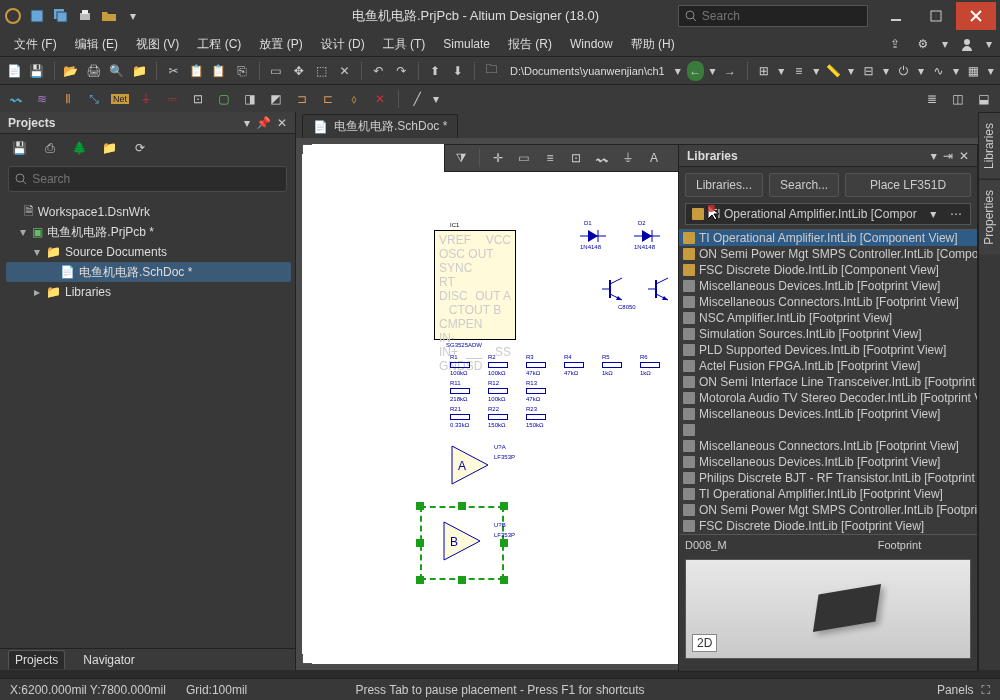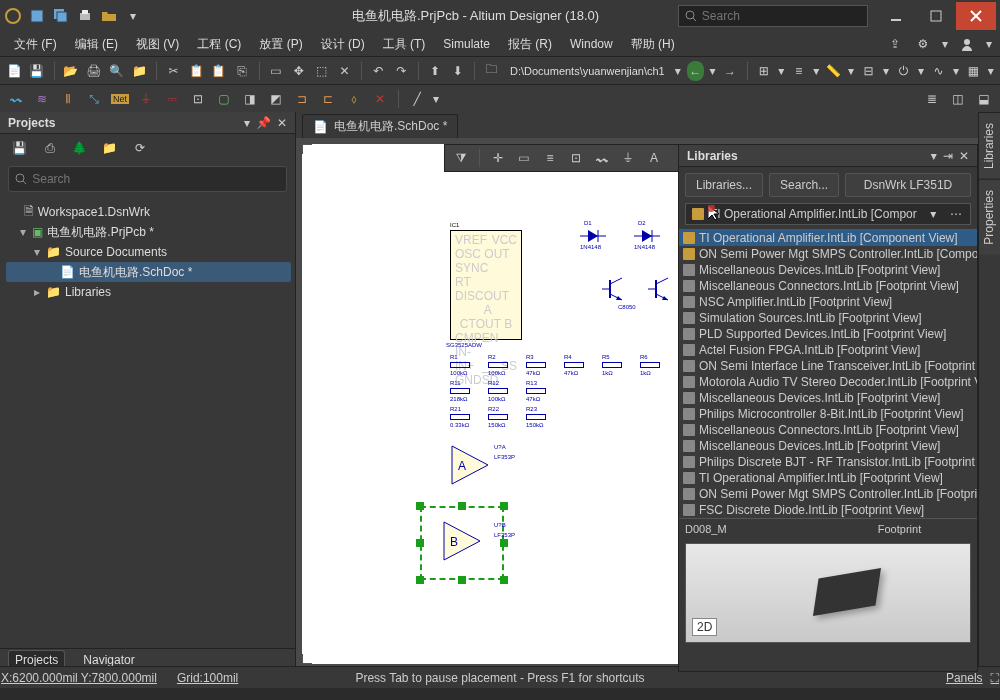--- a/index.html
+++ b/index.html
@@ -90,21 +90,21 @@
 .lib-preview .chip { position:absolute; left:46%; top:30%; width:60px; height:38px; background:#333; transform:skewX(-18deg) rotate(-10deg); box-shadow:4px 4px 6px rgba(0,0,0,.3); }
 .lib-preview .tag { position:absolute; left:6px; bottom:6px; background:#fff; border:1px solid #888; padding:1px 4px; color:#333; }
 
 
 .vtab { writing-mode:vertical-rl; transform:rotate(180deg); padding:10px 3px; background:#3f3f3f; border-bottom:1px solid #222; cursor:pointer; text-align:center; }
 
 
 .bottabs { height:22px; background:#3a3a3a; display:flex; align-items:center; padding:0 8px; gap:12px; border-top:1px solid #222; }
 .bottabs .bt { cursor:pointer; color:#ddd; padding:2px 6px; }
 .bottabs .bt.on { background:#2b2b2b; border:1px solid #555; border-bottom:0; border-radius:3px 3px 0 0; }
-.status { position:absolute; bottom:12px; left:0; right:0; height:22px; background:#383838; display:flex; align-items:center; padding:0 1px; font-size:11px; color:#ccc; border-top:1px solid #222;text-decoration:underline; }
+.status { position:absolute; bottom:0; left:0; right:0; height:22px; background:#383838; display:flex; align-items:center; padding:0 10px; font-size:11px; color:#ccc; border-top:1px solid #222; }
 .status .mid { position:absolute; left:0; right:0; text-align:center; }
 .status .right { margin-left:auto; display:flex; gap:8px; align-items:center; }
 </style>
 </head>
 <body>
 
 <div class="titlebar">
   <div class="left">
     <span class="tbtn">
         <svg width="16" height="16">
@@ -323,21 +323,21 @@
         <span class="tb">⏚</span>
         <span class="tb">A</span>
       </div>
       <div class="sheet">
         <div class="corner c1"></div>
           <div class="corner c2"></div>
           <div class="corner c3"></div>
           <div class="corner c4"></div>
 
         <span class="reslbl" style="left:148px;top:78px;color:#000">IC1</span>
-        <div class="ic" style="left:148px;top:86px;width:72px;height:110px">
+        <div class="ic" style="left:132px;top:86px;width:82px;height:110px">
           <div style="display:flex;justify-content:space-between">
               <span>VREF</span>
               <span>VCC</span>
             </div>
           <div style="display:flex;justify-content:space-between">
               <span>OSC OUT</span>
               <span></span>
             </div>
           <div style="display:flex;justify-content:space-between">
               <span>SYNC</span>
@@ -481,21 +481,21 @@
     <span class="ttl">Libraries</span>
     <div class="btns">
       <span>▾</span>
       <span>⇥</span>
       <span>✕</span>
     </div>
   </div>
   <div class="lib-btns">
     <div class="btn">Libraries...</div>
     <div class="btn">Search...</div>
-    <div class="btn place">DsnWrk LF351D</div>
+    <div class="btn place">Place LF351D</div>
   </div>
   <div class="lib-sel">
     <span class="micon"></span>
     <span style="position:relative">
       <span>TI Operational Amplifier.IntLib [Compor</span>
       <svg style="position:absolute;left:-2px;top:-2px" width="16" height="16">
           <polygon points="0,0 0,14 4,10 7,15 9,14 6,9 11,9" fill="#fff" stroke="#000"></polygon>
           <circle cx="3" cy="3" r="4" fill="#c33" opacity=".8"></circle>
         </svg>
     </span>
@@ -505,20 +505,24 @@
   <div class="lib-list" id="liblist">
       <div class="librow hl">
         <span class="micon"></span>
         <span>TI Operational Amplifier.IntLib [Component View]</span>
       </div>
       <div class="librow">
         <span class="micon"></span>
         <span>ON Semi Power Mgt SMPS Controller.IntLib [Component V</span>
       </div>
       <div class="librow">
+        <span class="micon"></span>
+        <span>FSC Discrete Diode.IntLib [Component View]</span>
+      </div>
+      <div class="librow">
         <span class="ficon"></span>
         <span>Miscellaneous Devices.IntLib [Footprint View]</span>
       </div>
       <div class="librow">
         <span class="ficon"></span>
         <span>Miscellaneous Connectors.IntLib [Footprint View]</span>
       </div>
       <div class="librow">
         <span class="ficon"></span>
         <span>NSC Amplifier.IntLib [Footprint View]</span>
@@ -542,21 +546,20 @@
       <div class="librow">
         <span class="ficon"></span>
         <span>Motorola Audio TV Stereo Decoder.IntLib [Footprint Viev</span>
       </div>
       <div class="librow">
         <span class="ficon"></span>
         <span>Miscellaneous Devices.IntLib [Footprint View]</span>
       </div>
       <div class="librow">
         <span class="ficon"></span>
-        <span>Philips Microcontroller 8-Bit.IntLib [Footprint View]</span>
       </div>
       <div class="librow">
         <span class="ficon"></span>
         <span>Miscellaneous Connectors.IntLib [Footprint View]</span>
       </div>
       <div class="librow">
         <span class="ficon"></span>
         <span>Miscellaneous Devices.IntLib [Footprint View]</span>
       </div>
       <div class="librow">

